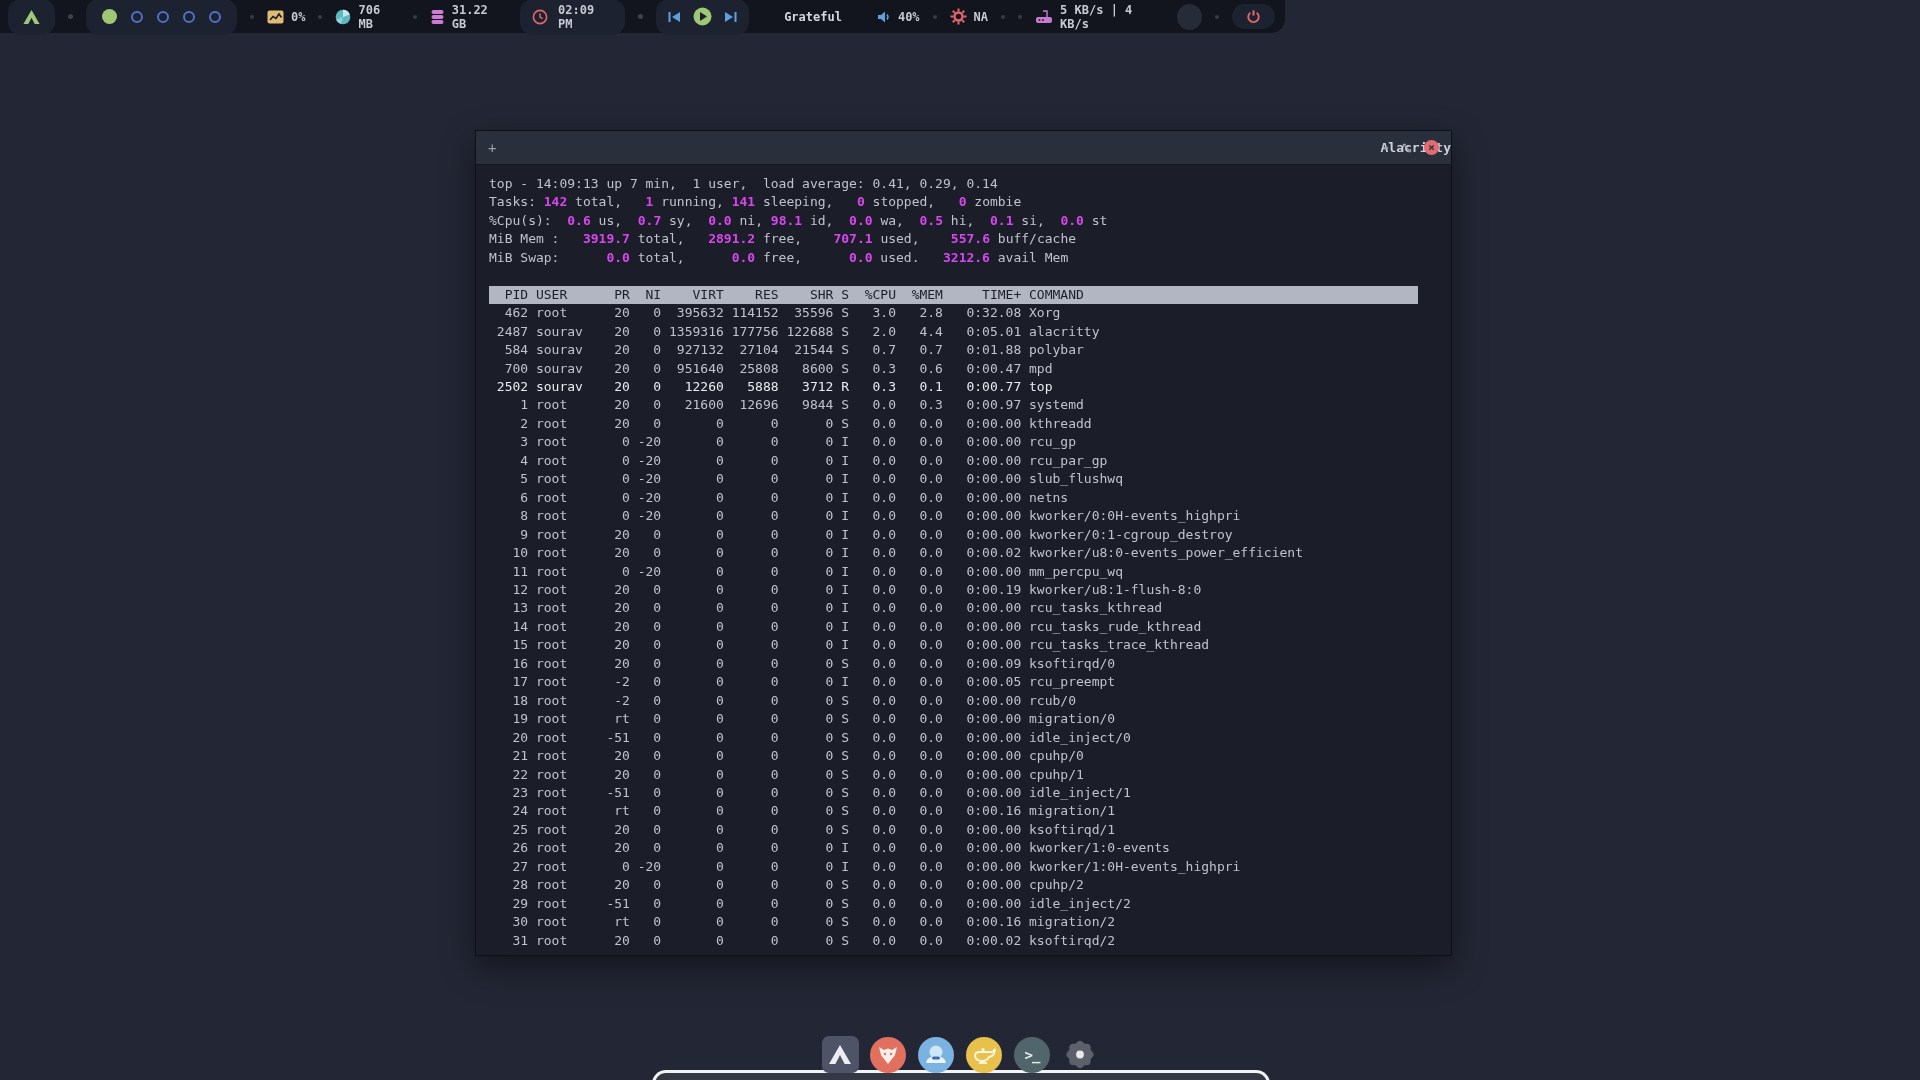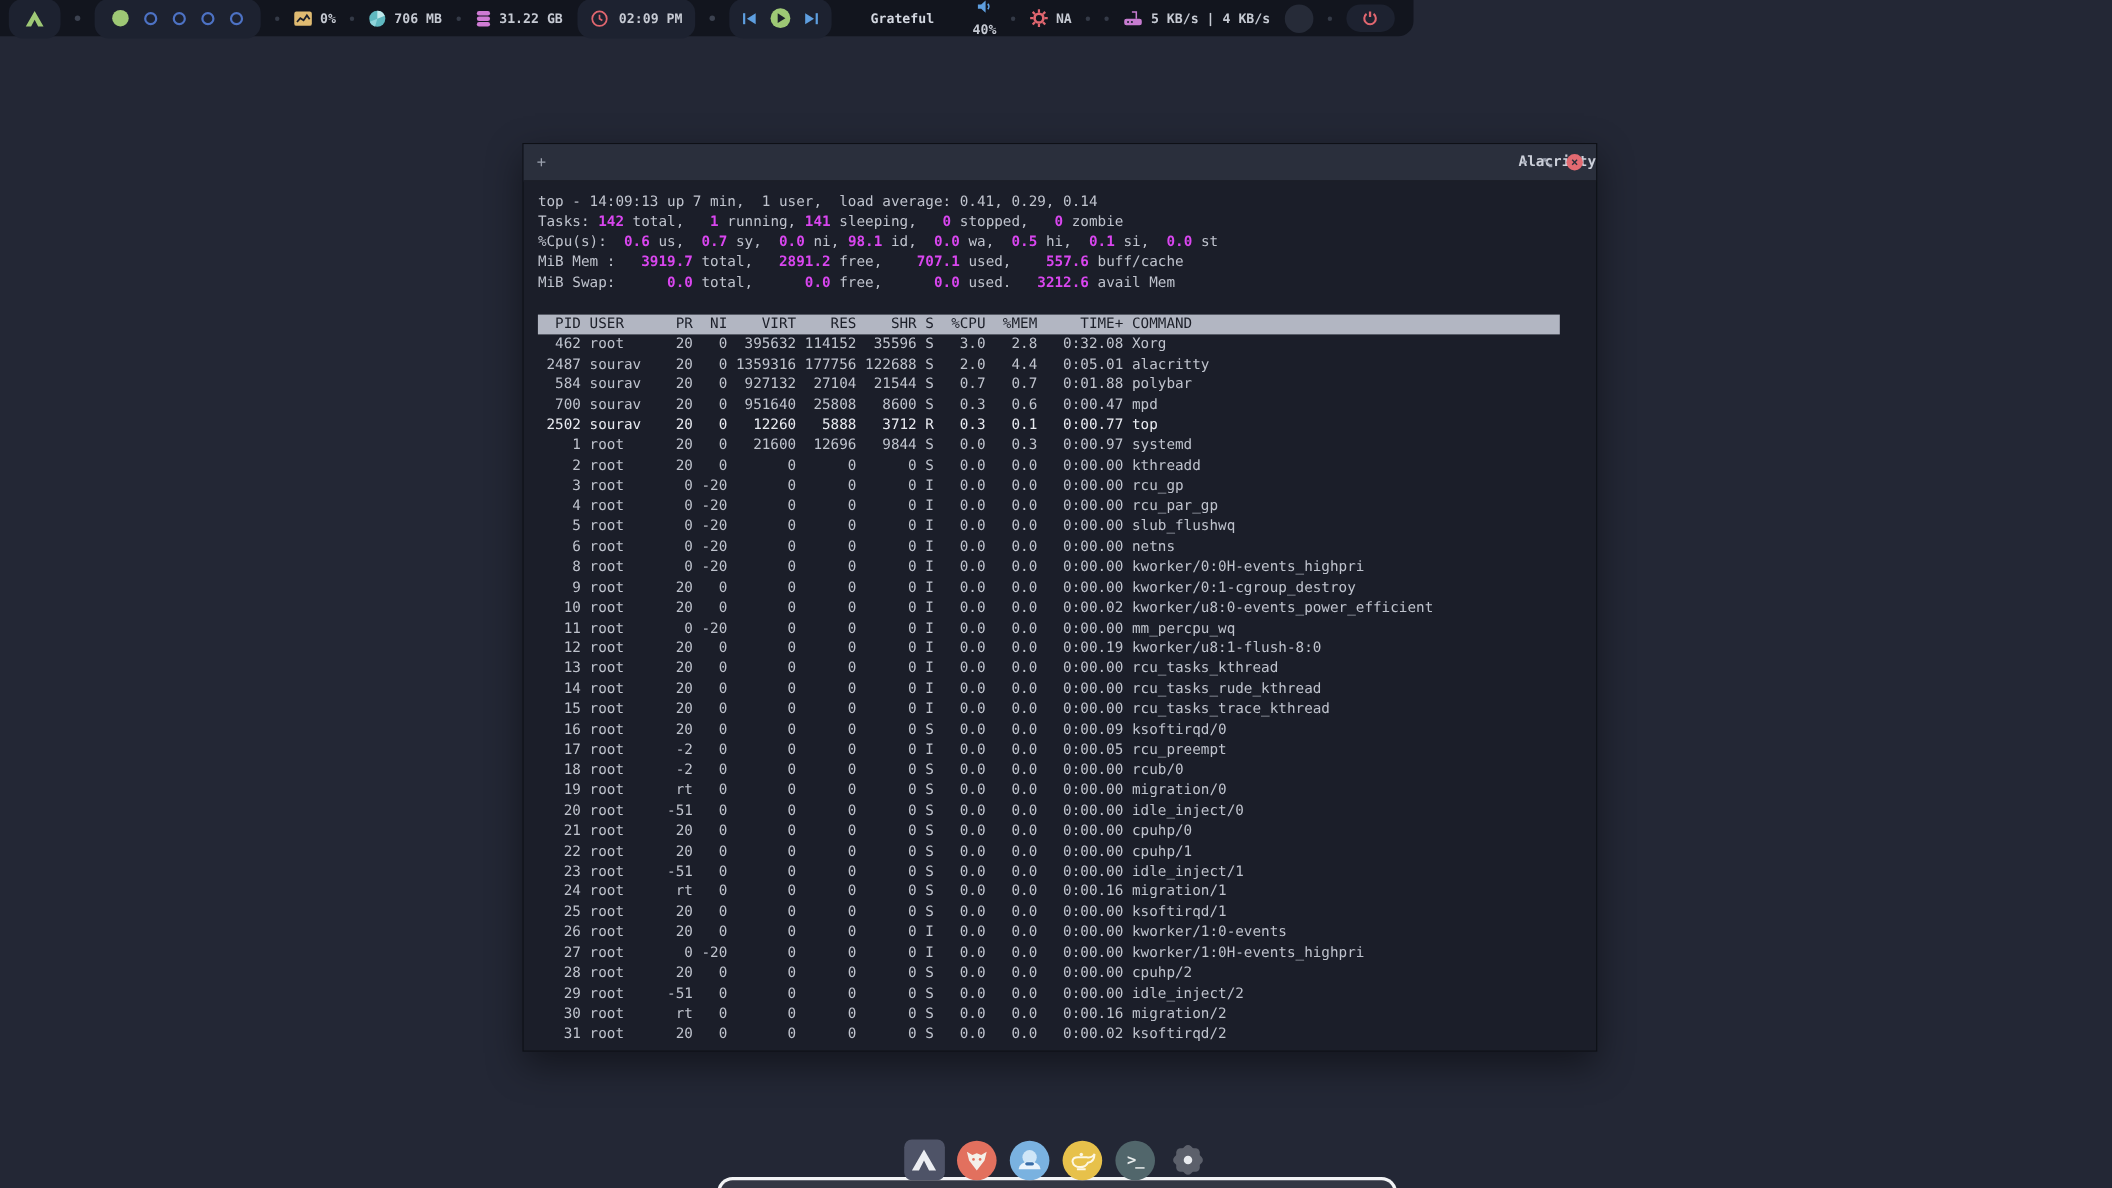--- a/index.html
+++ b/index.html
@@ -130,21 +130,21 @@
           </svg>
       </span>
       <span class="icon">
         <svg width="13" height="12" viewBox="0 0 13 12">
             <polygon points="1,1 9,6 1,11" fill="#5e9fe0"></polygon>
             <rect x="10.5" y="1" width="2" height="10" fill="#5e9fe0"></rect>
           </svg>
       </span>
     </div>
     <span style="color:#d3d7e0;margin-left:22px;">Grateful</span>
-    <div class="mod" style="margin-left:22px;flex-direction:column;">
+    <div class="mod" style="margin-left:22px;">
       <span class="icon">
         <svg width="14" height="14" viewBox="0 0 14 14">
             <path d="M1 5 H4 L8 1.5 V12.5 L4 9 H1 Z" fill="#5e9fe0"></path>
             <path d="M10 4.5 A4 4 0 0 1 10 9.5" stroke="#5e9fe0" stroke-width="1.4" fill="none"></path>
           </svg>
       </span>
       <span>40%</span>
     </div>
     <span class="sep-dot sm"></span>
     <div class="mod">

